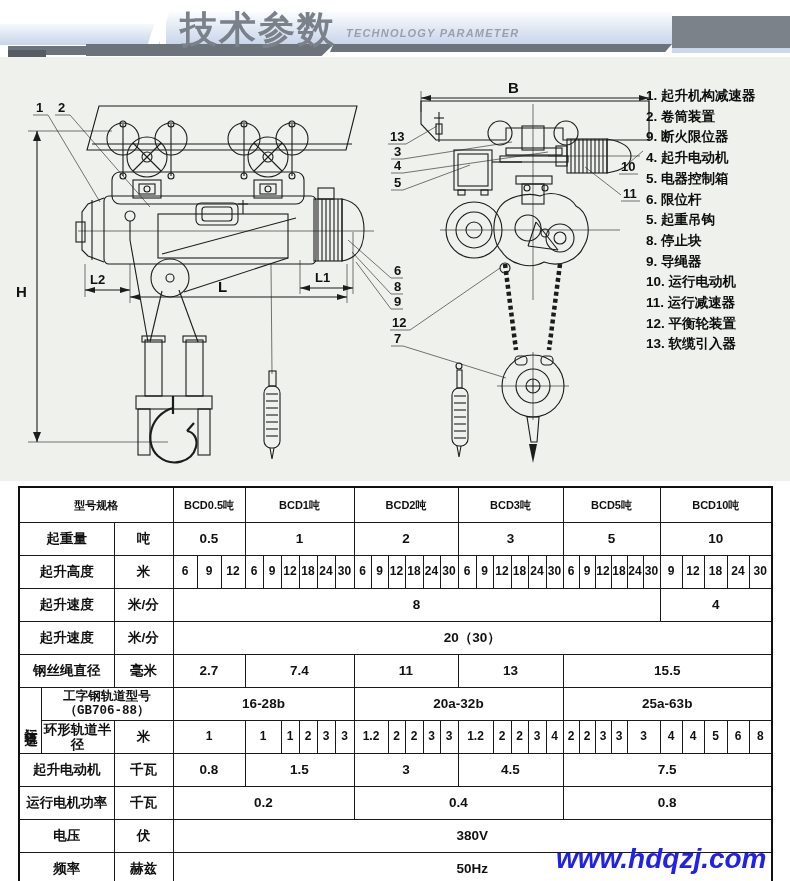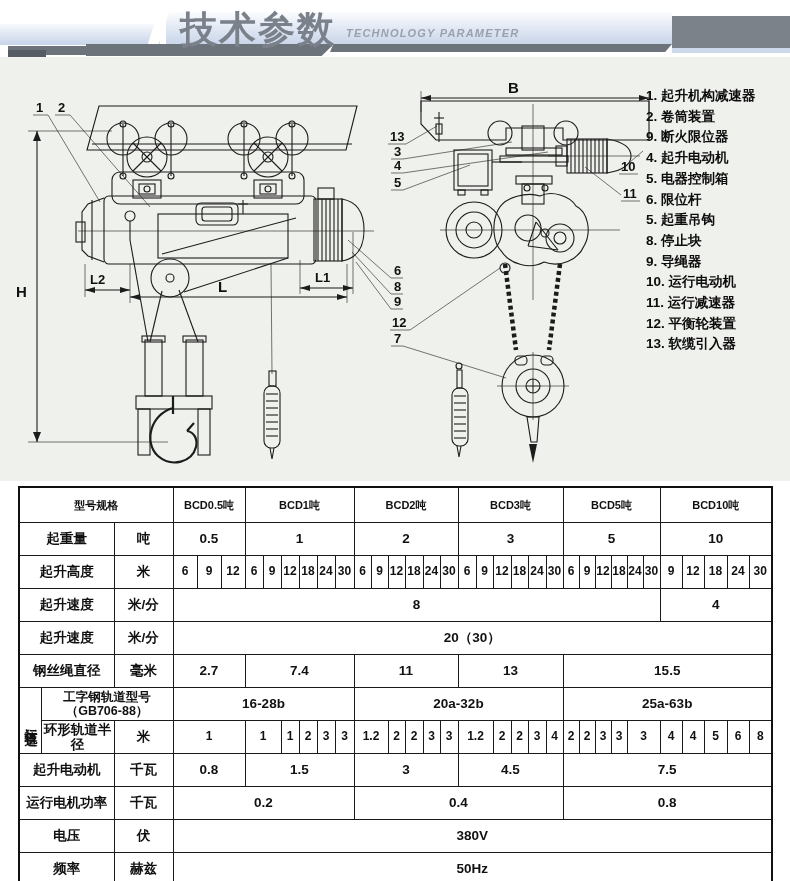--- a/index.html
+++ b/index.html
@@ -45,21 +45,21 @@
   .spec-table{position:absolute;left:18px;top:486px;border-collapse:collapse;table-layout:fixed;
     background:#fff;border:2px solid #111;}
   .spec-table td{border:1px solid #1a1a1a;text-align:center;vertical-align:middle;
     padding:0;font-size:13.5px;font-weight:bold;color:#111;line-height:1.12;
     white-space:pre-line;overflow:hidden;height:32px;font-family:"Liberation Sans",sans-serif;}
   .spec-table tr.head-row td{height:34px;font-size:11px;}
   .spec-table tr.dense td{font-size:12px;}
   .spec-table tr.dense td.lbl{font-size:13.5px;}
   .spec-table td.vert{writing-mode:vertical-rl;text-orientation:upright;font-size:13px;
     letter-spacing:2px;padding:2px 0;}
-  .spec-table td.two-line{font-size:12.5px;}
+  .spec-table td.two-line{font-size:12.5px;font-family:Liberation Mono, monospace;}
 
   .watermark{position:absolute;left:556px;top:843px;font-size:28px;font-weight:900;
     font-style:italic;color:#2222e6;white-space:nowrap;z-index:5;}
 </style>
 </head>
 <body>
 
 <div id="page">
 
   <div>
@@ -596,14 +596,15 @@
           <td colspan="32">380V</td>
         </tr>
         <tr>
           <td colspan="2">频率</td>
           <td>赫兹</td>
           <td colspan="32">50Hz</td>
         </tr>
       </tbody>
   </table>
 
+  <div class="watermark">www.hdqzj.com</div>
 
 </div>
 
 </body></html>

